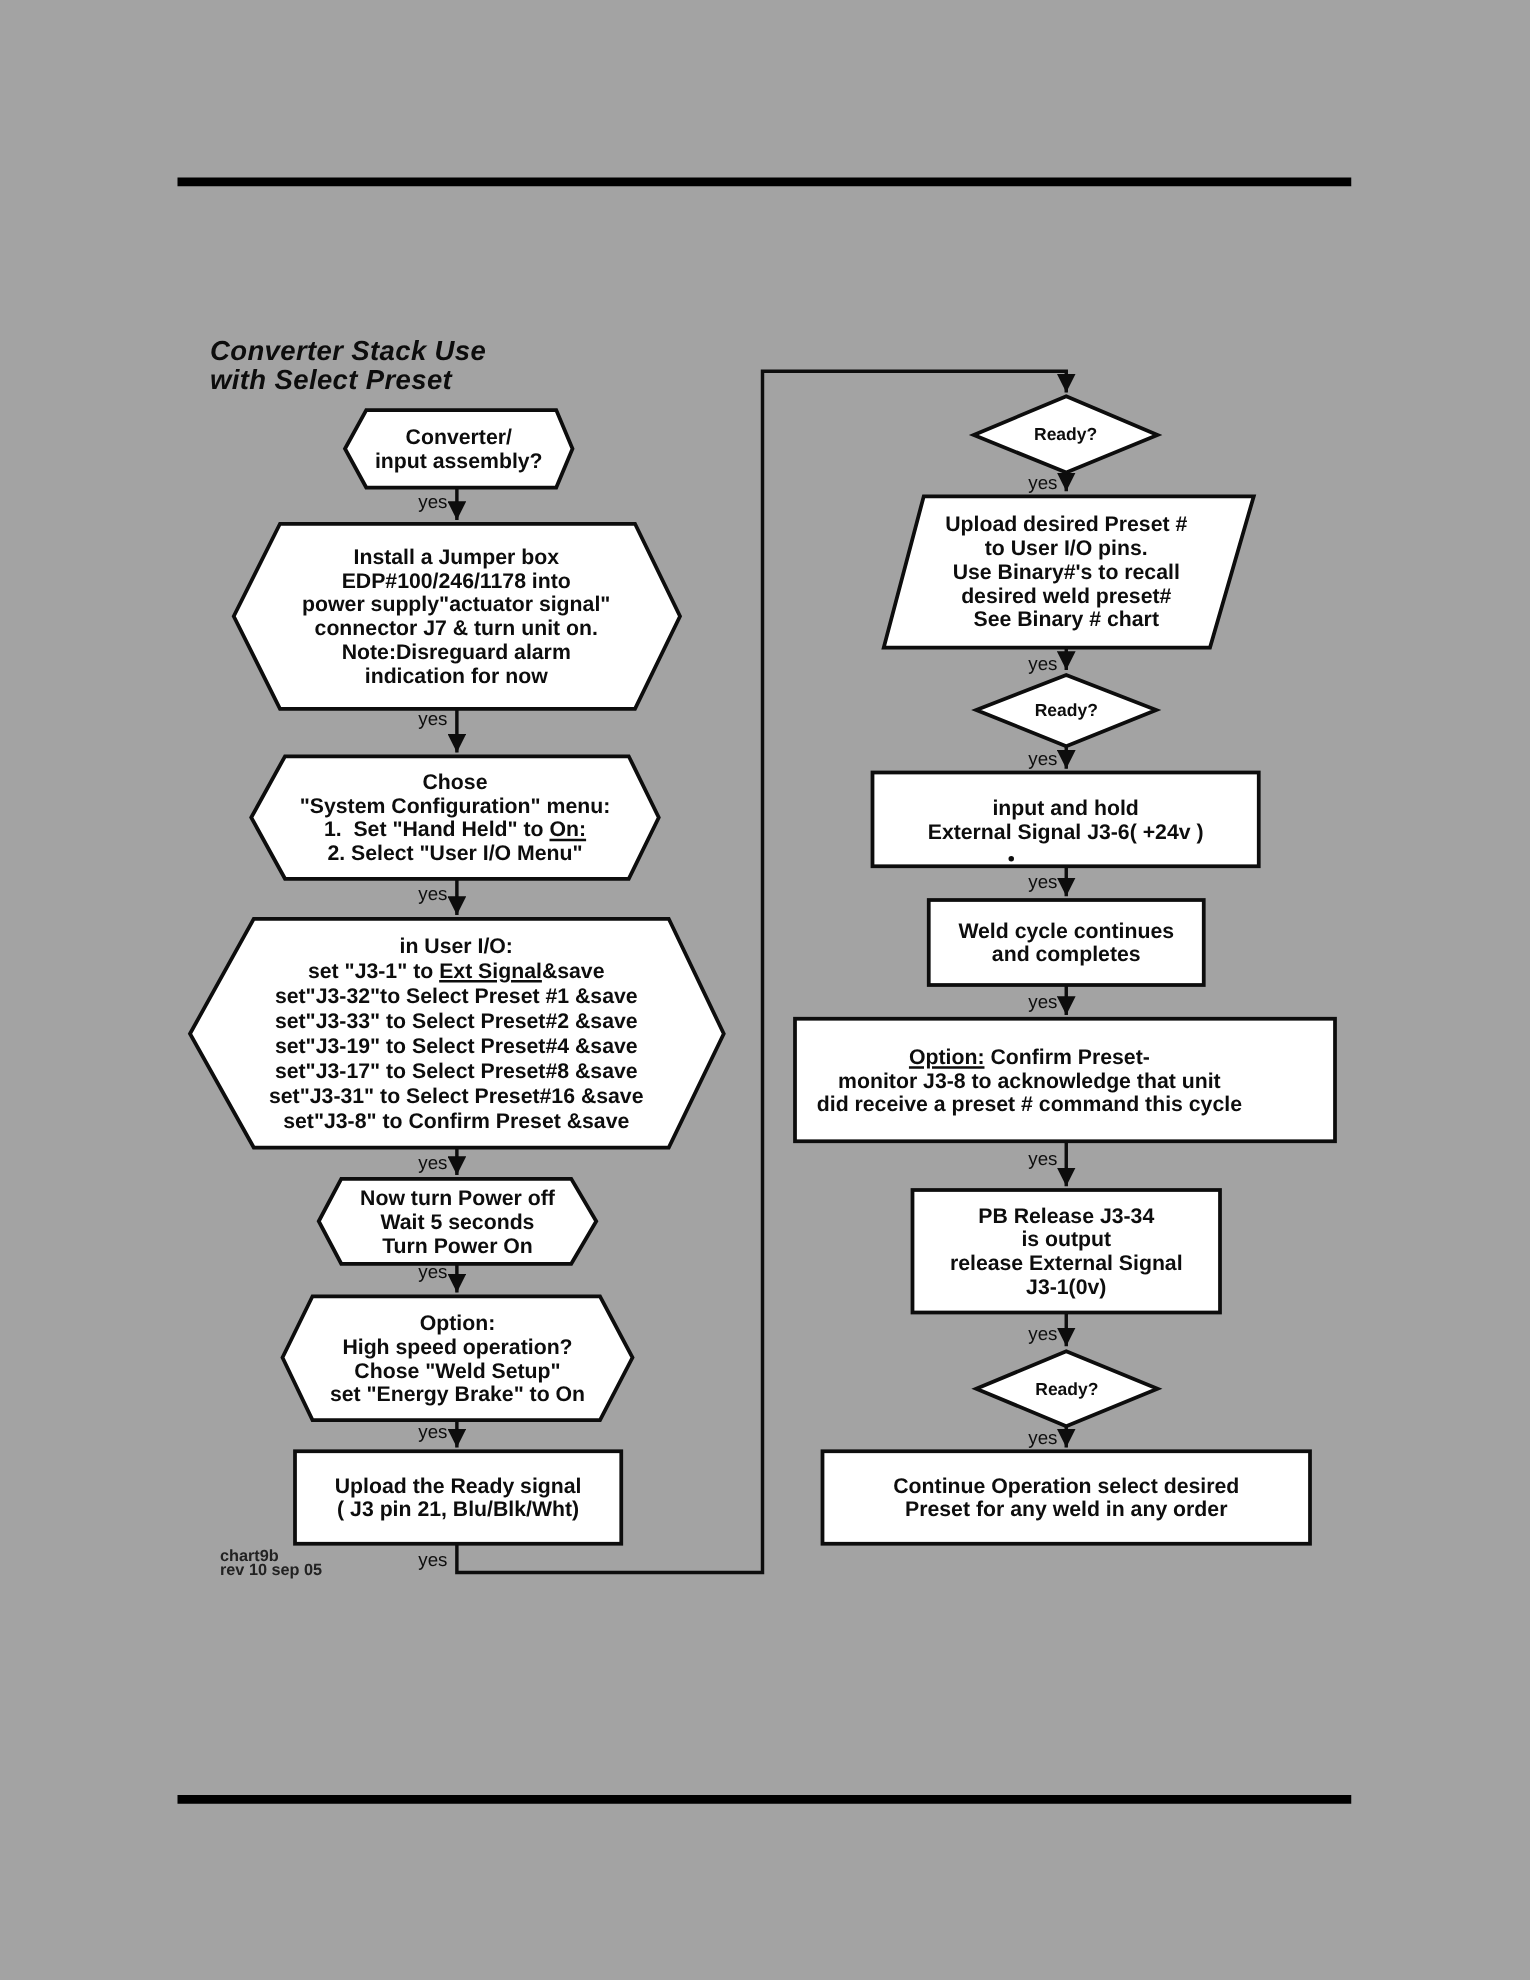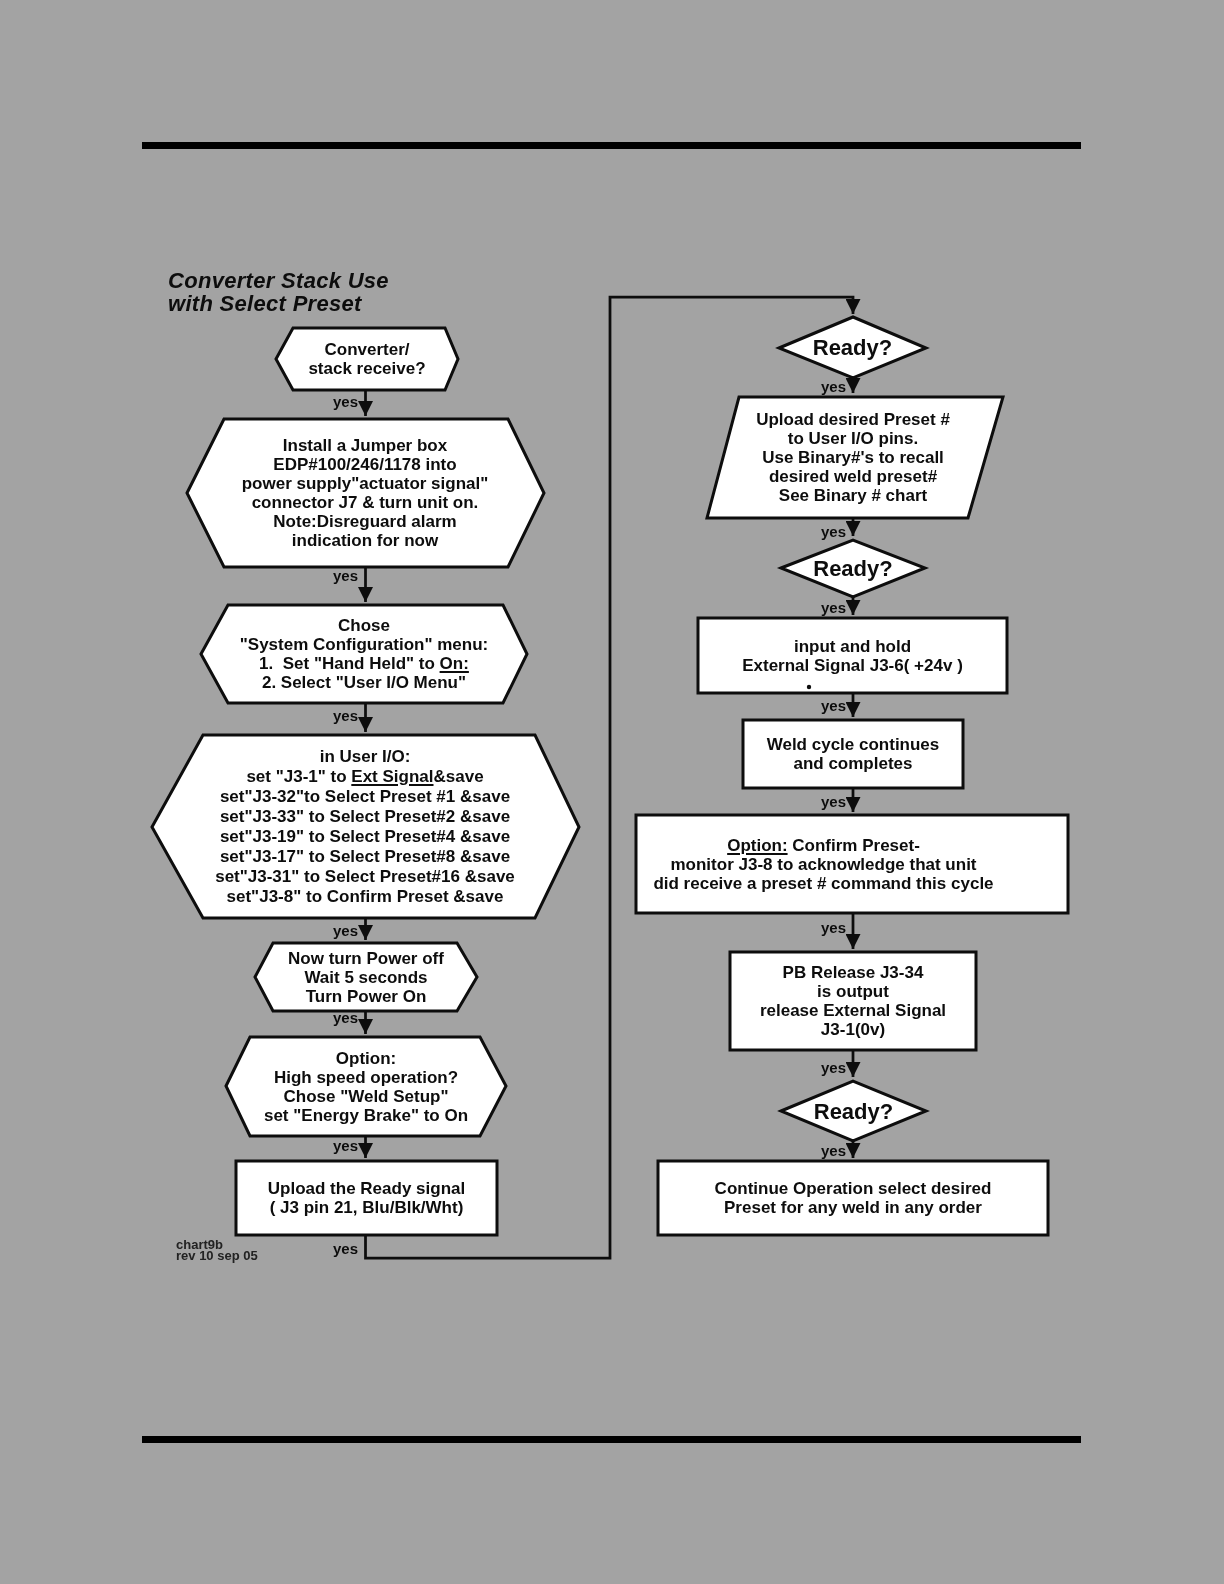--- a/index.html
+++ b/index.html
@@ -26,26 +26,26 @@
   }
   svg.flow{position:absolute;left:0;top:0;}
   .shape{fill:#ffffff;stroke:#0d0d0d;stroke-width:3;}
   .edge{fill:none;stroke:#0d0d0d;stroke-width:2.75;}
   .node-text{
     position:absolute;display:flex;flex-direction:column;
     align-items:center;justify-content:center;text-align:center;
     font-weight:700;font-size:17px;line-height:19px;
     white-space:pre-line;
   }
-  .node-text.big{font-size:22px;}
+  .node-text.big{font-size:14px;}
   .node-text.tall{line-height:20px;}
   .tline{white-space:pre-wrap;}
   .u{text-decoration:underline;text-decoration-thickness:2px;text-underline-offset:2px;}
   .yes{
-    position:absolute;font-size:15px;font-weight:700;line-height:15px;
+    position:absolute;font-size:15px;font-weight:400;line-height:15px;
   }
 </style>
 </head>
 <body>
 
 <div class="page">
 
   <div class="rule top"></div>
   <div class="rule bottom"></div>
 
@@ -94,21 +94,21 @@
     <rect class="shape" x="743" y="720" width="220" height="68"></rect>
     <rect class="shape" x="636" y="815" width="432" height="98"></rect>
     <rect class="shape" x="730" y="952" width="246" height="98"></rect>
     <polygon class="shape" points="781,1111 853,1081 926,1111 853,1141"></polygon>
     <rect class="shape" x="658" y="1161" width="390" height="74"></rect>
 
     <circle cx="809" cy="687" r="2.2" fill="#0d0d0d"></circle>
   </svg>
 
   <div class="node-text" style="left:276px;top:328px;width:182px;height:62px">Converter/
-stack receive?</div>
+input assembly?</div>
 
   <div class="node-text" style="left:200px;top:419px;width:330px;height:148px">Install a Jumper box
 EDP#100/246/1178 into
 power supply"actuator signal"
 connector J7 &amp; turn unit on.
 Note:Disreguard alarm
 indication for now</div>
 
   <div class="node-text" style="left:210px;top:605px;width:308px;height:98px">
     <div class="tline"><span>Chose</span></div>

